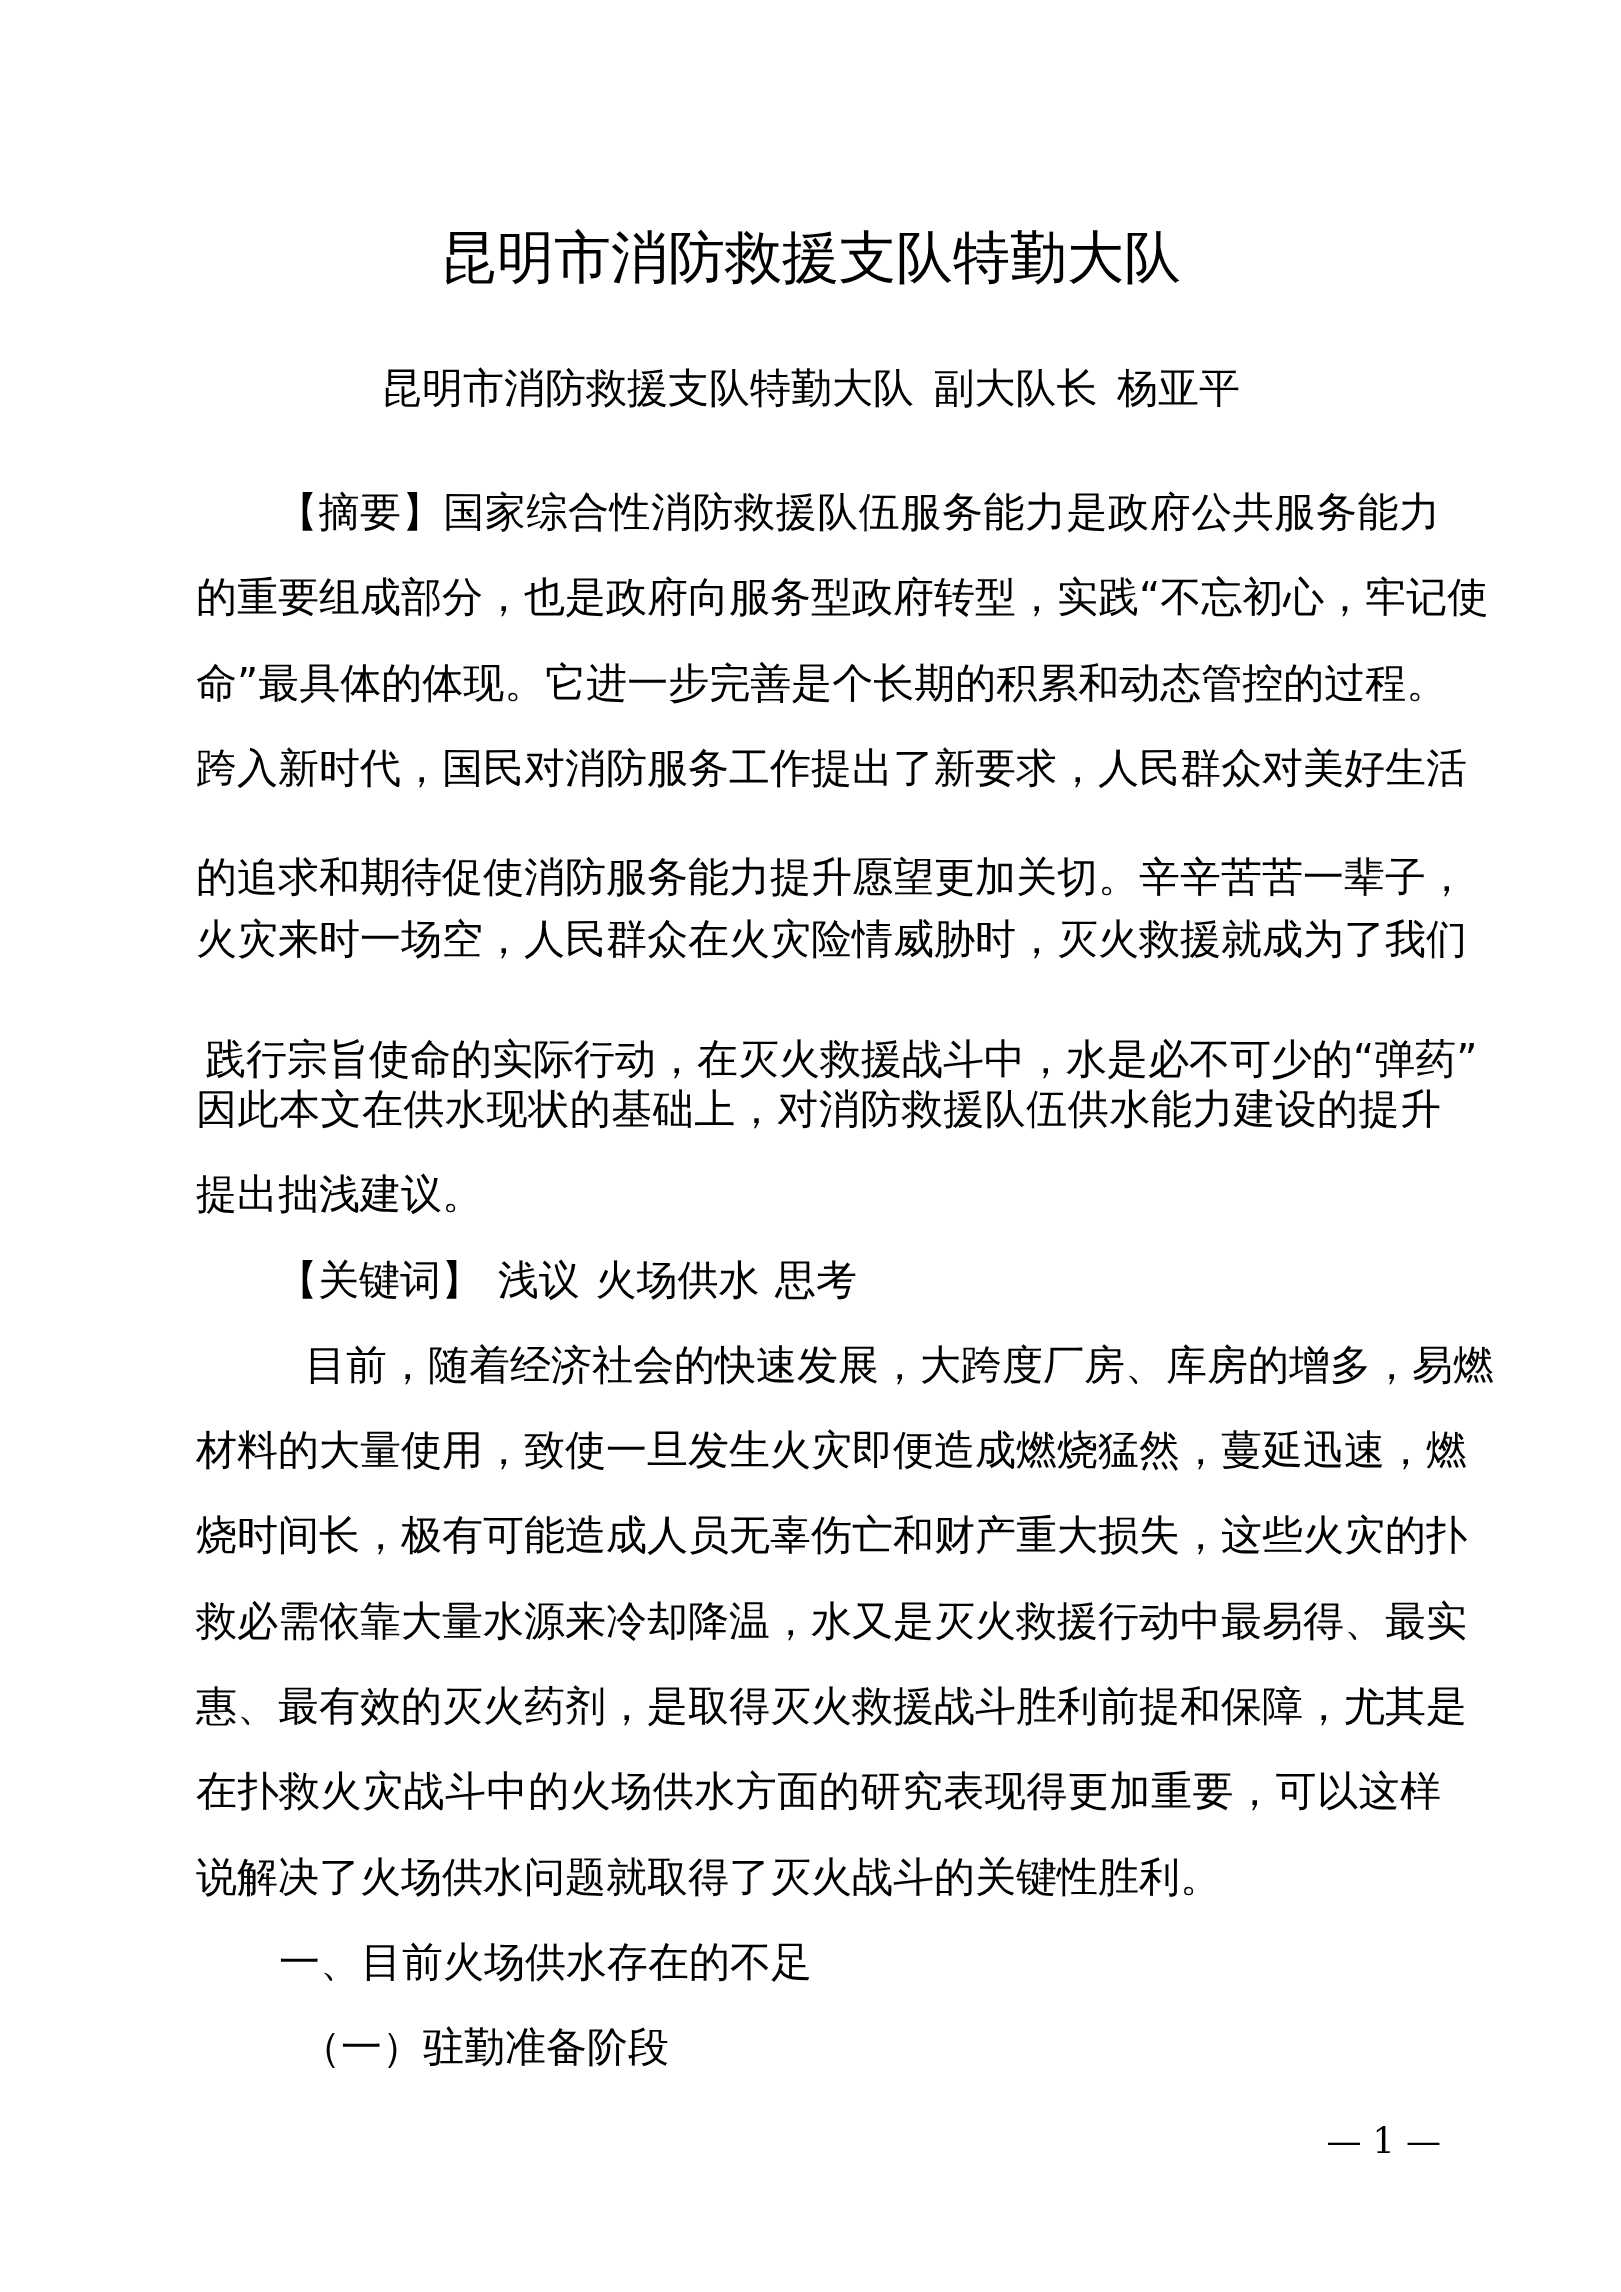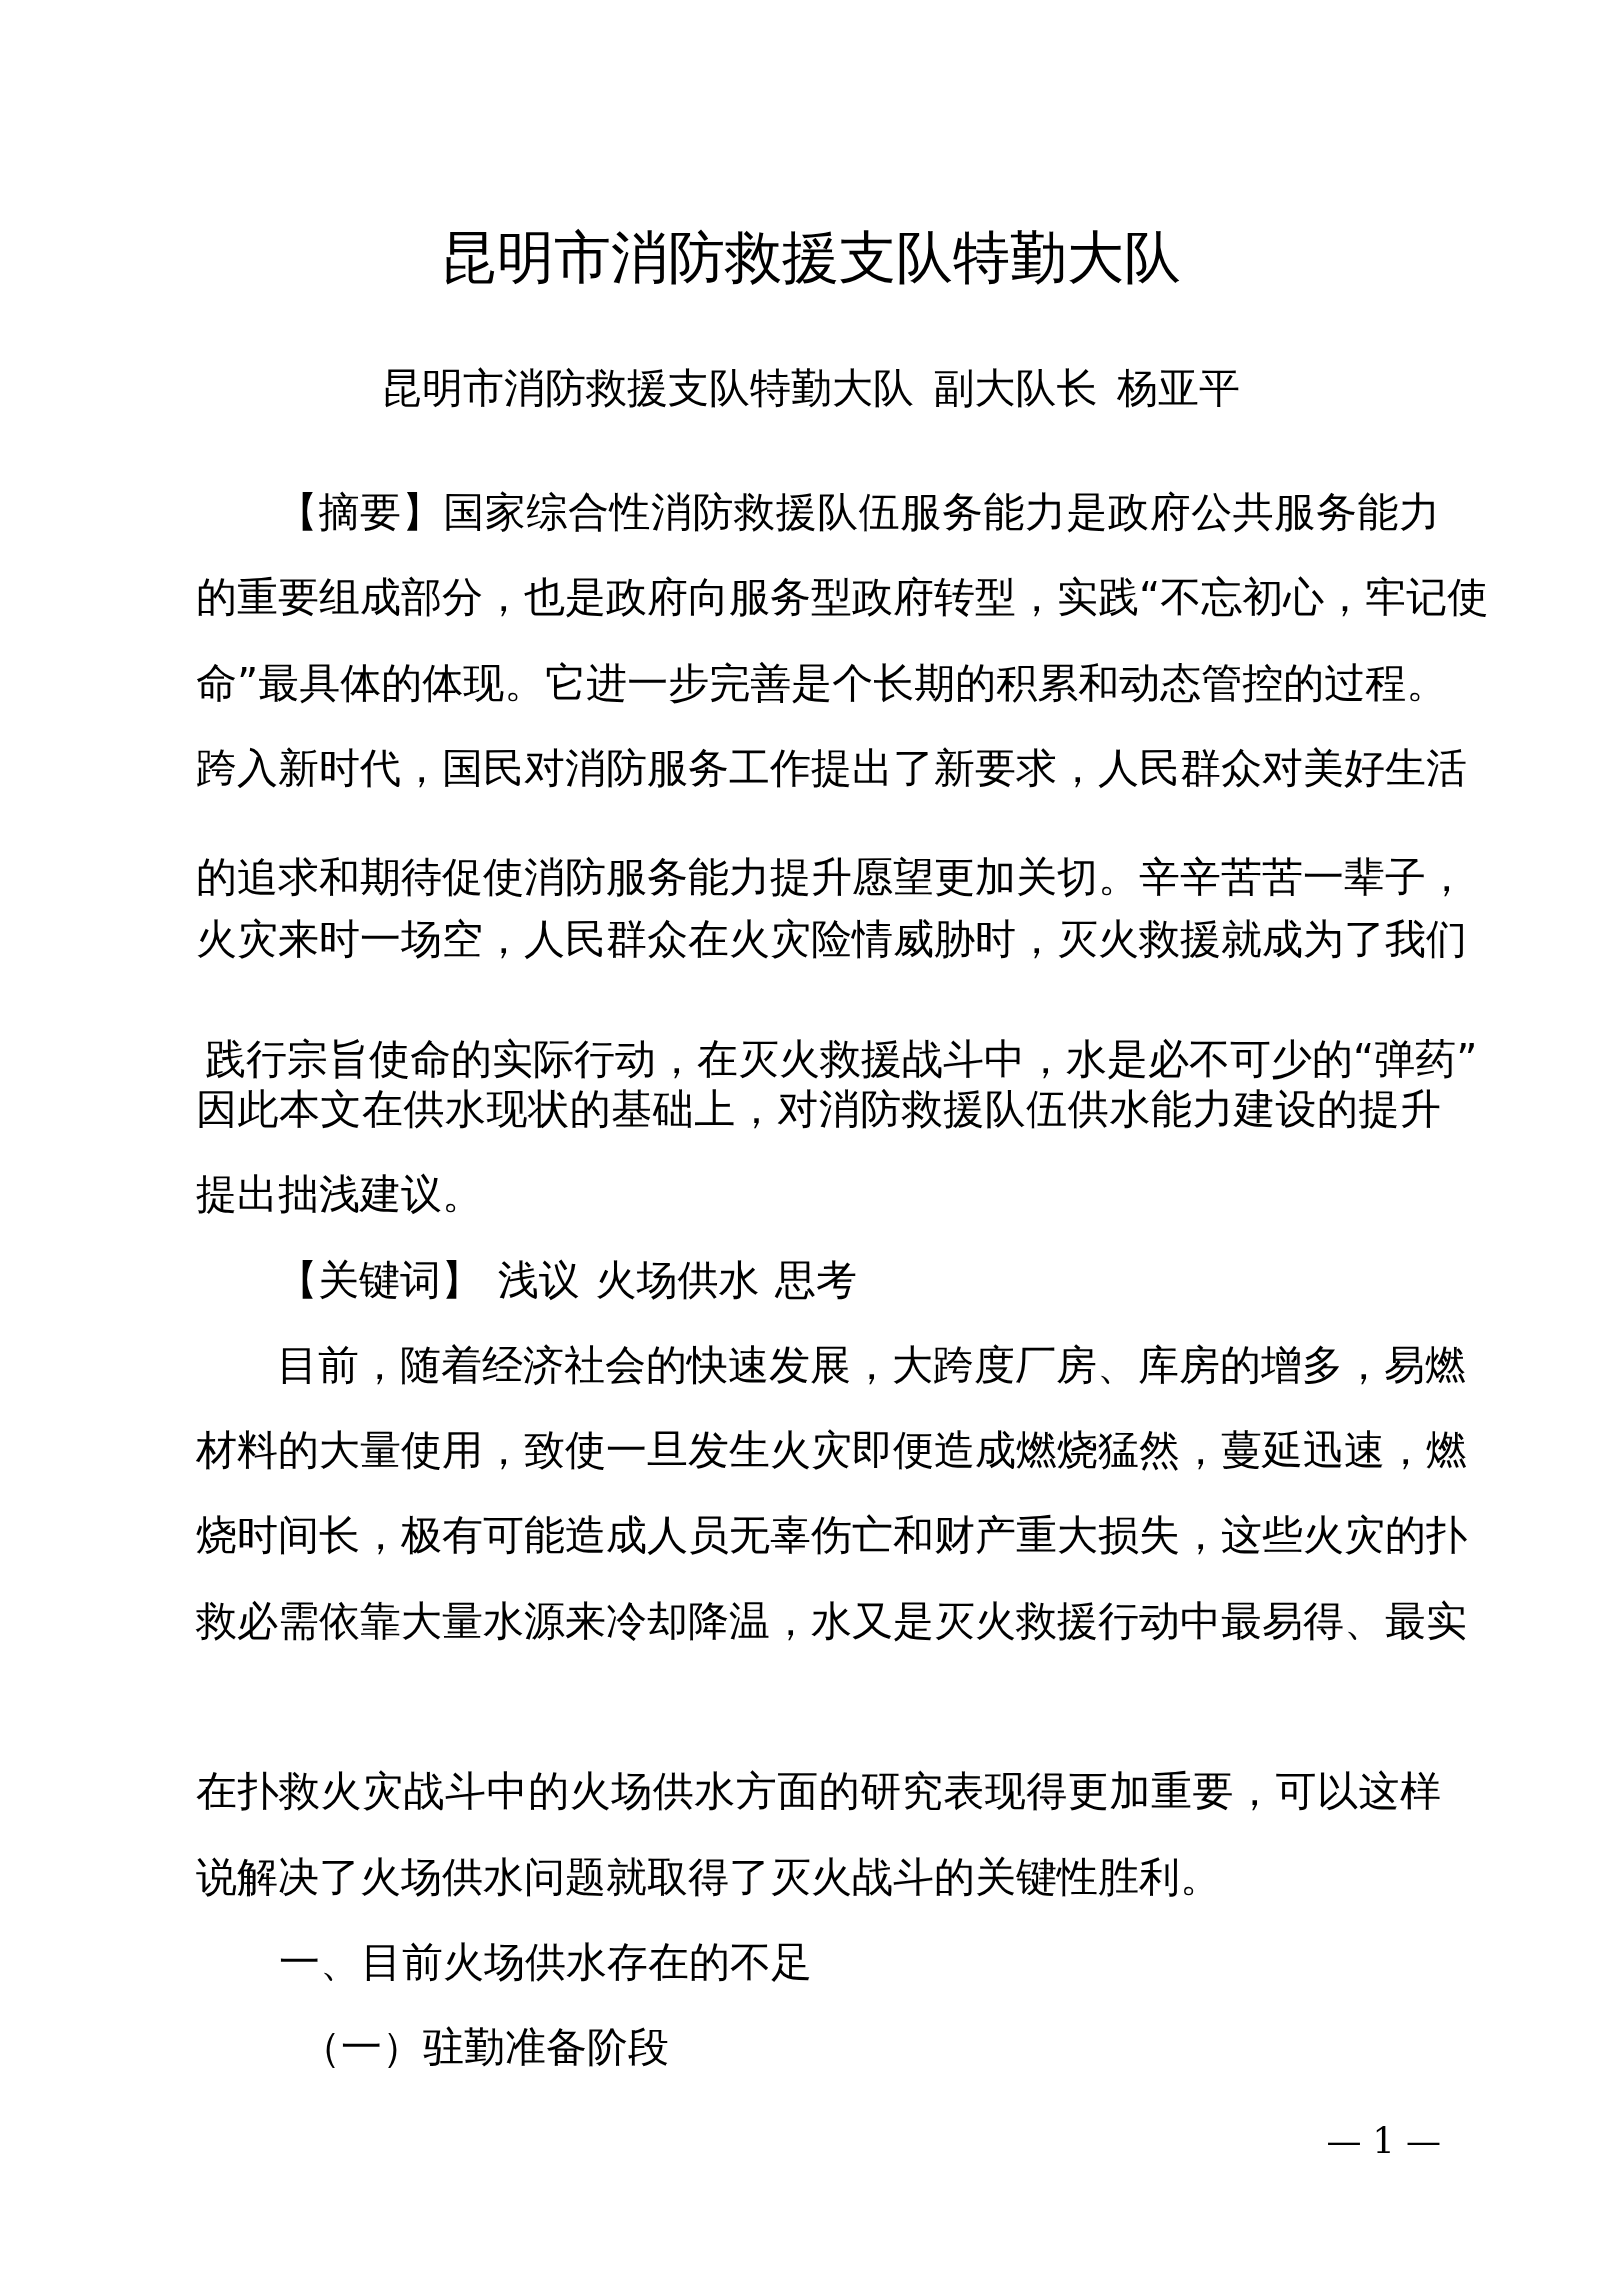--- a/index.html
+++ b/index.html
@@ -42,24 +42,25 @@
   <div class="line" style="top:824px;margin-top:24px;">的追求和期待促使消防服务能力提升愿望更加关切。辛辛苦苦一辈子，</div>
   <div class="line" style="top:910px;">火灾来时一场空，人民群众在火灾险情威胁时，灭火救援就成为了我们</div>
   <div class="line" style="top:1030px;margin-left:9px;">践行宗旨使命的实际行动，在灭火救援战斗中，水是必不可少的“弹药”</div>
   <div class="line" style="top:1080px;">因此本文在供水现状的基础上，对消防救援队伍供水能力建设的提升</div>
   <div class="line last" style="top:1165px;">提出拙浅建议。</div>
 
   <div class="line indent last" style="top:1251px;">
     <span class="kw">【关键词】</span><span class="kw">浅议</span><span class="kw">火场供水</span><span class="kw">思考</span>
   </div>
 
-  <div class="line indent" style="top:1336px;">目前，随着经济社会的快速发展，大跨度厂房、库房的增多，易燃</div>
+  <div class="line indent" style="top:1336px;margin-left:28px;">目前，随着经济社会的快速发展，大跨度厂房、库房的增多，易燃</div>
   <div class="line" style="top:1421px;">材料的大量使用，致使一旦发生火灾即便造成燃烧猛然，蔓延迅速，燃</div>
   <div class="line" style="top:1506px;">烧时间长，极有可能造成人员无辜伤亡和财产重大损失，这些火灾的扑</div>
   <div class="line" style="top:1592px;">救必需依靠大量水源来冷却降温，水又是灭火救援行动中最易得、最实</div>
+  <div class="line" style="top:1677px;">惠、最有效的灭火药剂，是取得灭火救援战斗胜利前提和保障，尤其是</div>
   <div class="line" style="top:1762px;">在扑救火灾战斗中的火场供水方面的研究表现得更加重要，可以这样</div>
   <div class="line last" style="top:1848px;">说解决了火场供水问题就取得了灭火战斗的关键性胜利。</div>
 
   <div class="heading1" style="top:1933px;">一、目前火场供水存在的不足</div>
   <div class="heading2" style="top:2018px;">（一）驻勤准备阶段</div>
 
   <div class="page-number">— 1 —</div>
 </div>
 
 

